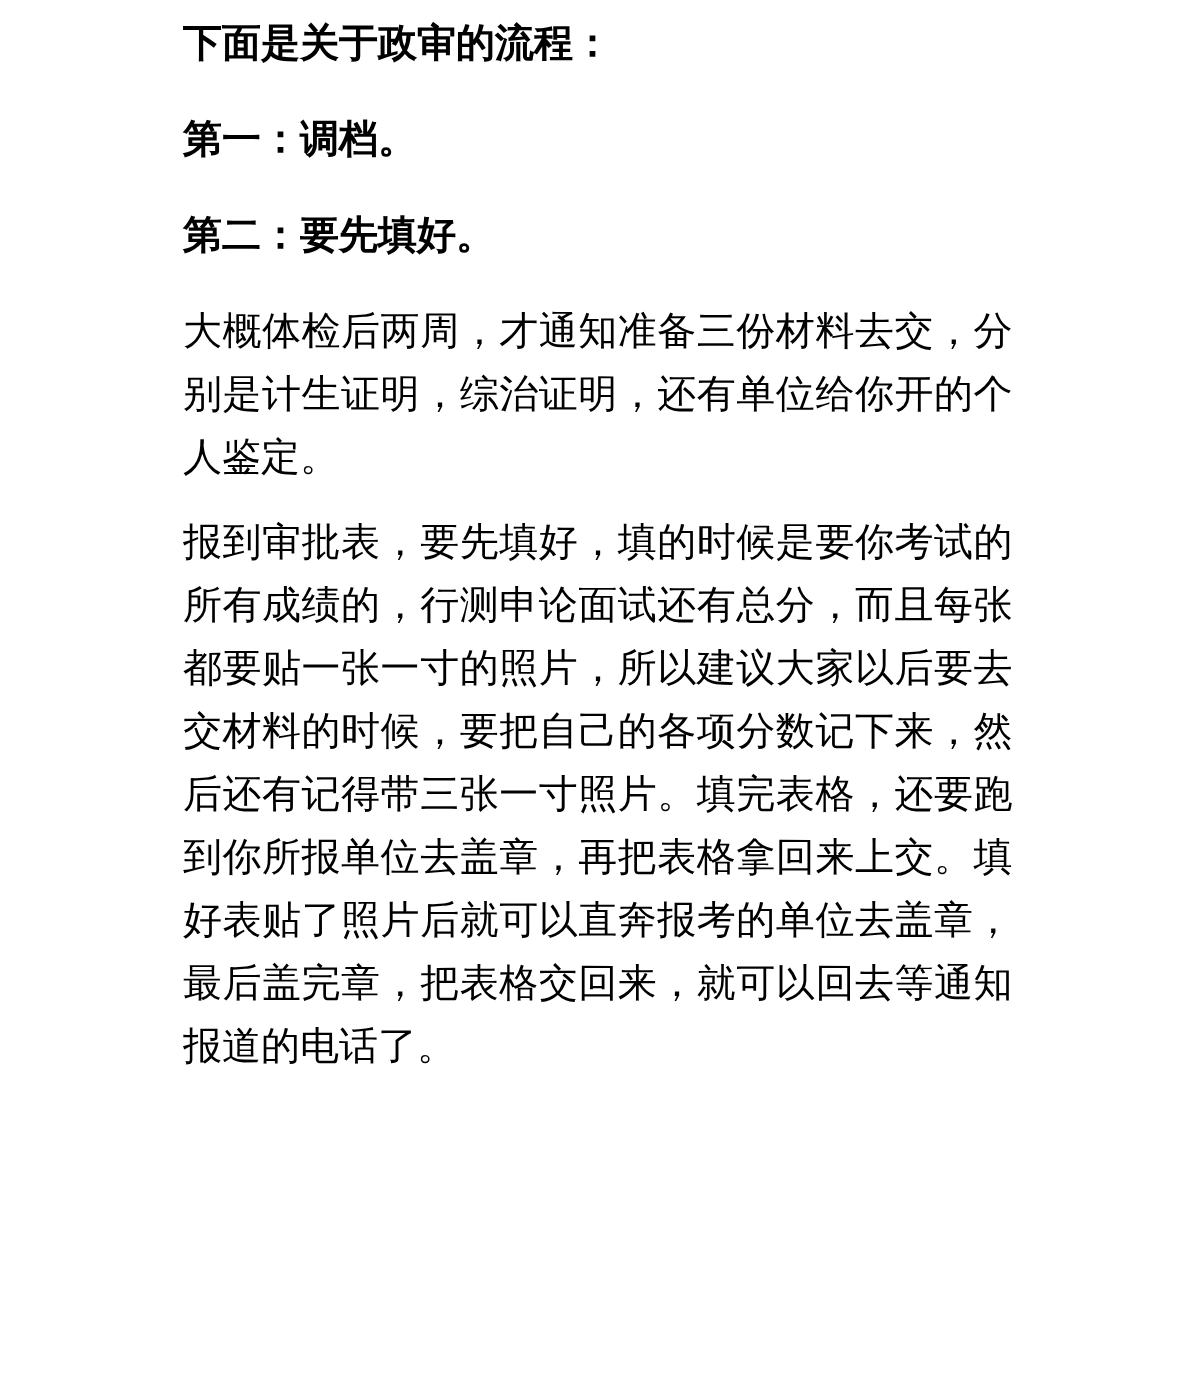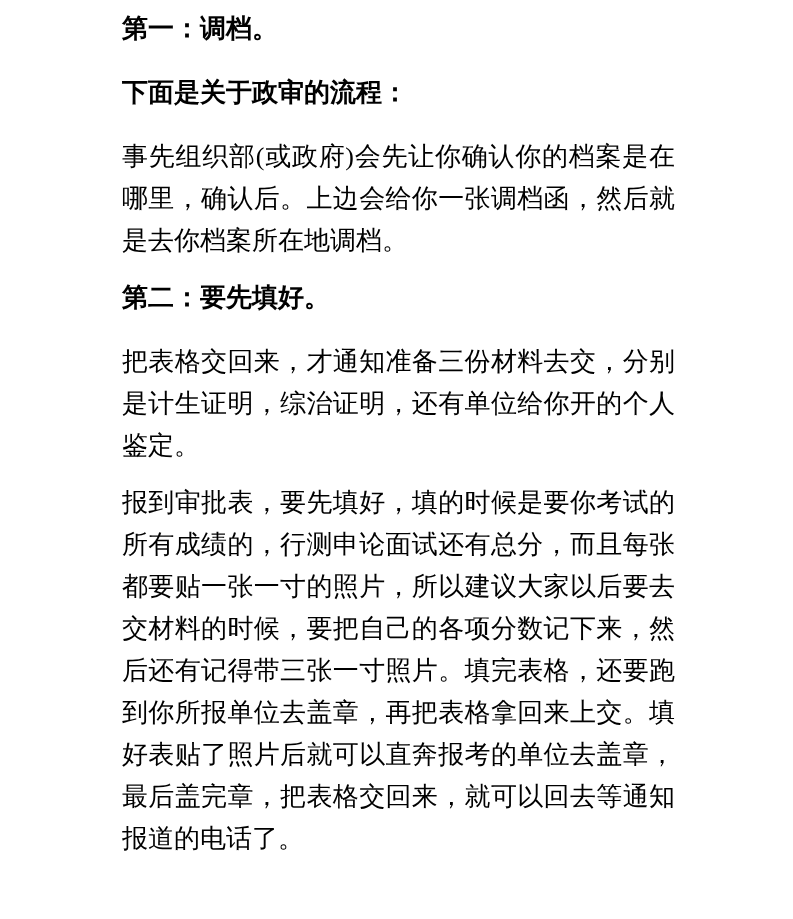--- a/index.html
+++ b/index.html
@@ -32,20 +32,19 @@
     margin: 0 0 15px 0;
     text-align: justify;
     text-justify: inter-character;
   }
 </style>
 </head>
 <body style="background: rgb(255, 255, 255);">
 
 <main class="doc" style="color: rgb(0, 0, 0);">
   <article>
+      <h2 class="doc-heading">下面是关于政审的流程：</h2>
       <h2 class="doc-heading">第一：调档。</h2>
-      <h2 class="doc-heading">下面是关于政审的流程：</h2>
-      <p class="doc-paragraph">事先组织部(或政府)会先让你确认你的档案是在哪里，确认后。上边会给你一张调档函，然后就是去你档案所在地调档。</p>
       <h2 class="doc-heading">第二：要先填好。</h2>
-      <p class="doc-paragraph">把表格交回来，才通知准备三份材料去交，分别是计生证明，综治证明，还有单位给你开的个人鉴定。</p>
+      <p class="doc-paragraph">大概体检后两周，才通知准备三份材料去交，分别是计生证明，综治证明，还有单位给你开的个人鉴定。</p>
       <p class="doc-paragraph">报到审批表，要先填好，填的时候是要你考试的所有成绩的，行测申论面试还有总分，而且每张都要贴一张一寸的照片，所以建议大家以后要去交材料的时候，要把自己的各项分数记下来，然后还有记得带三张一寸照片。填完表格，还要跑到你所报单位去盖章，再把表格拿回来上交。填好表贴了照片后就可以直奔报考的单位去盖章，最后盖完章，把表格交回来，就可以回去等通知报道的电话了。</p>
     </article>
 </main>
 
 </body></html>

